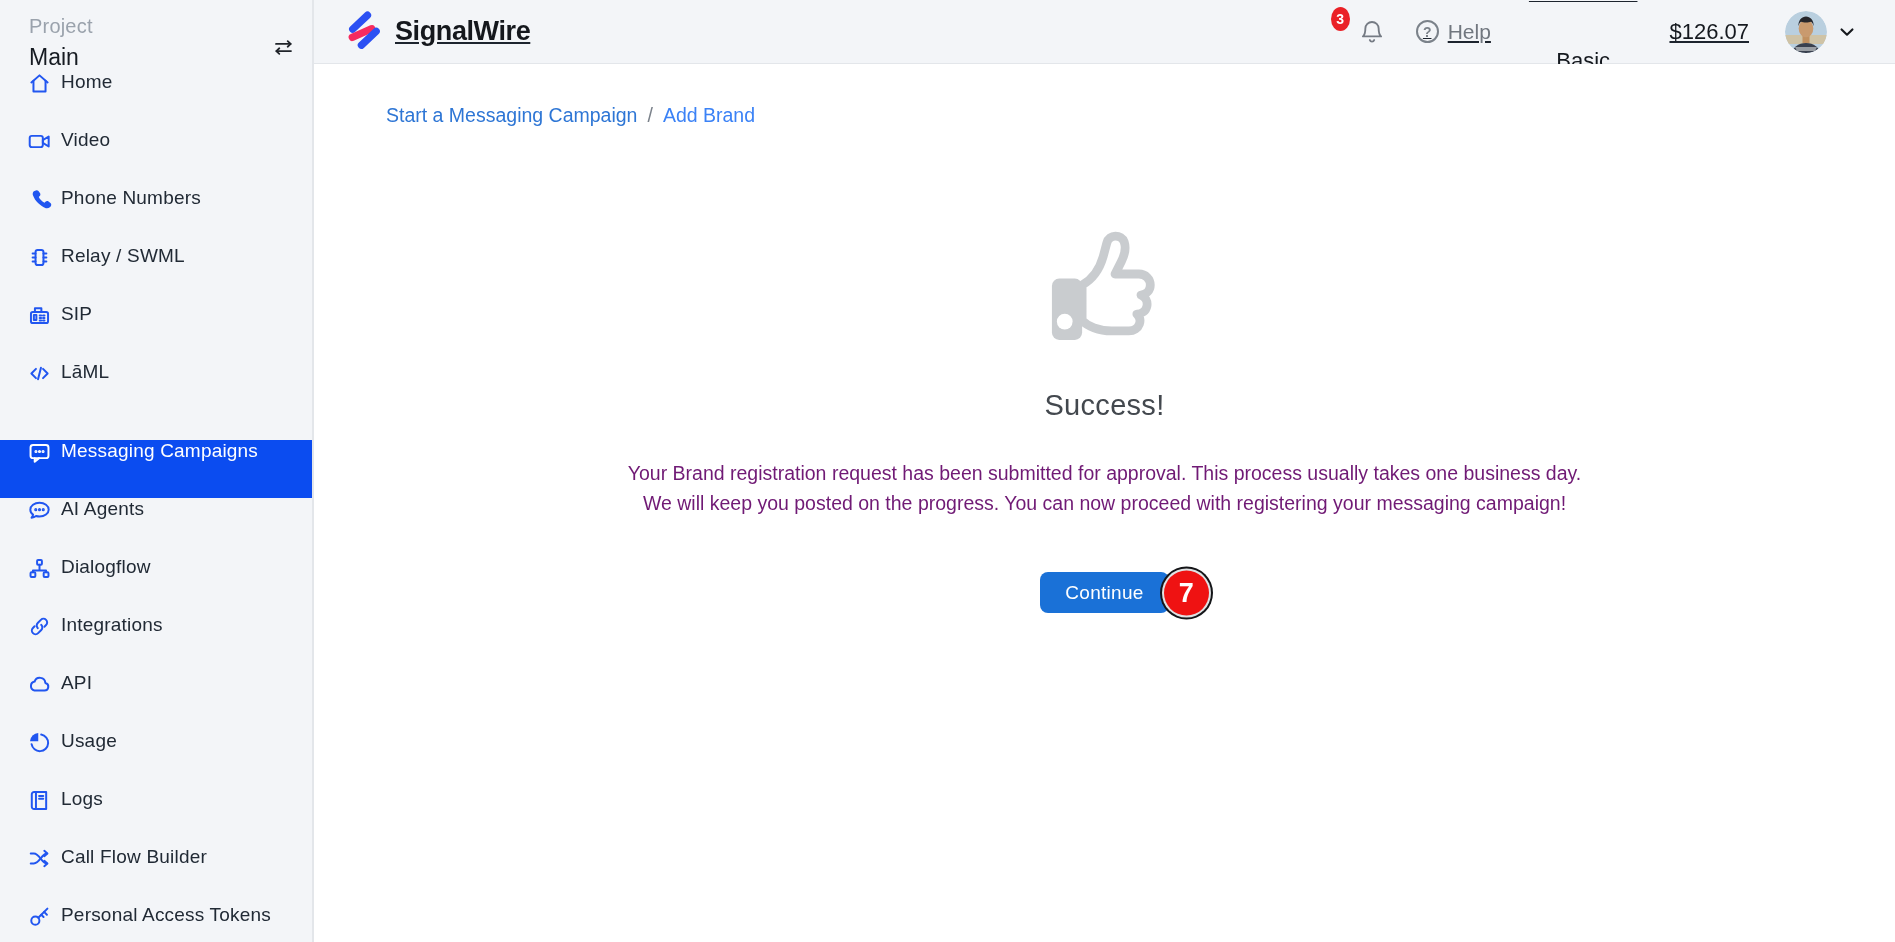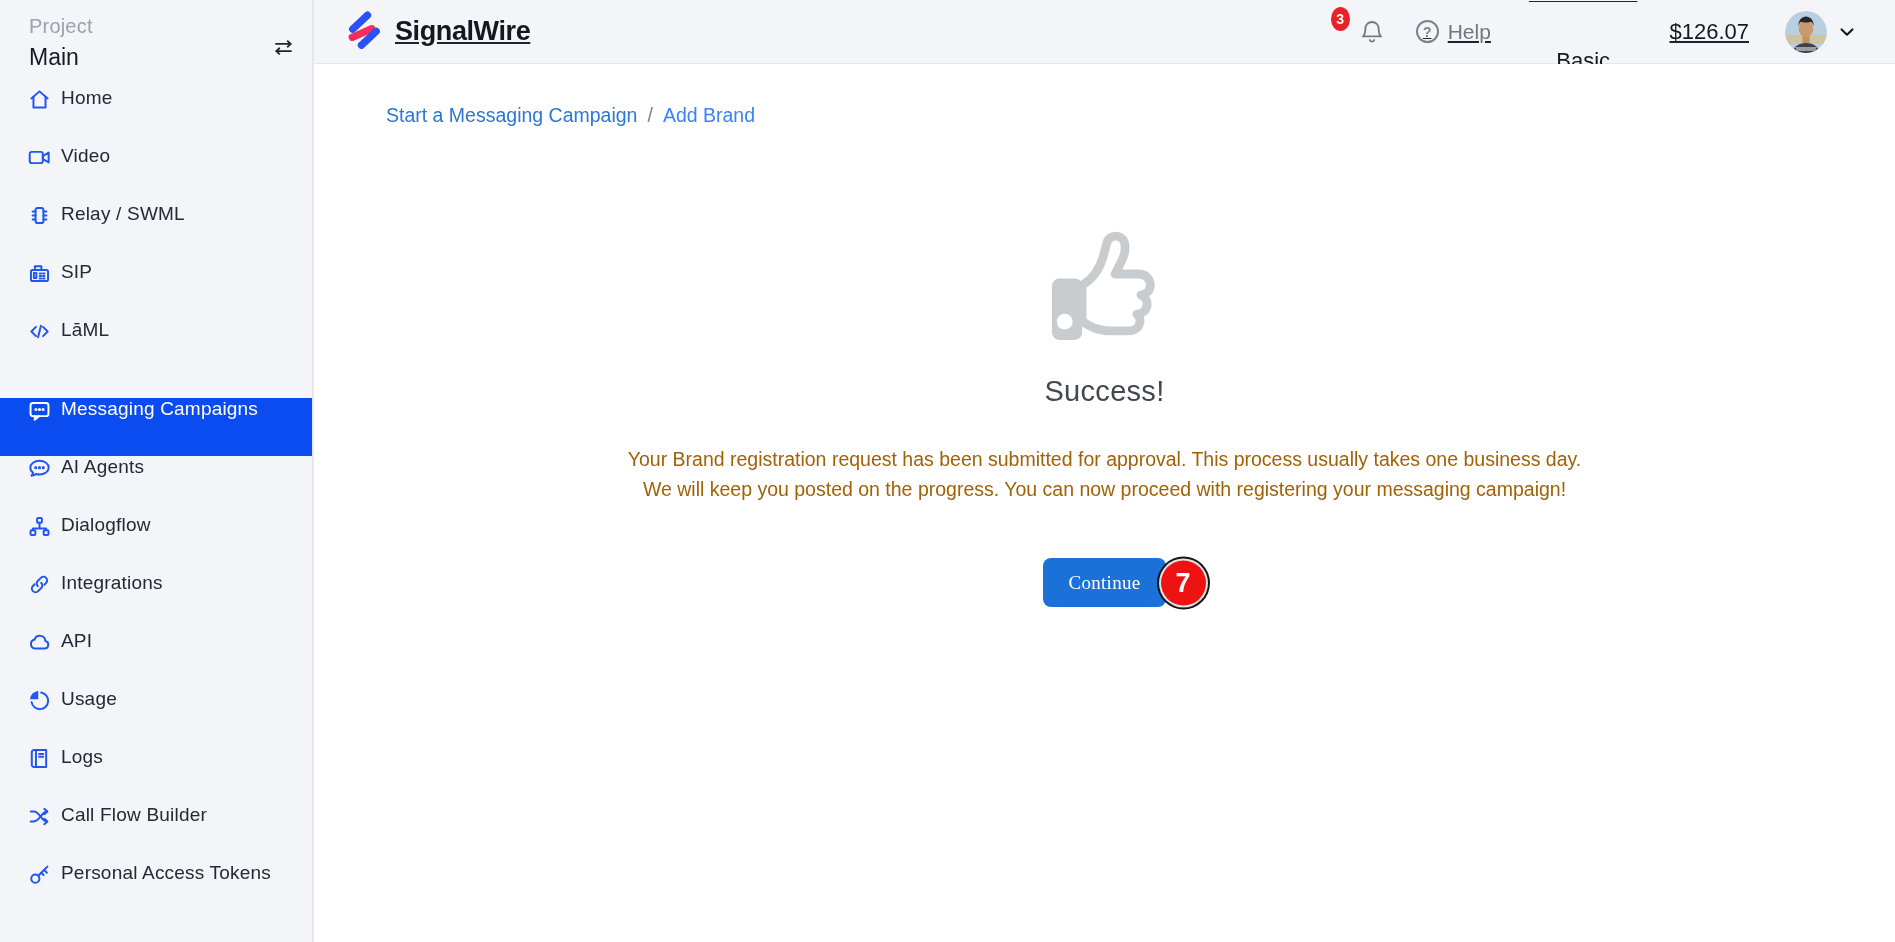--- a/index.html
+++ b/index.html
@@ -50,26 +50,26 @@
   .chevron{margin-left:10px;width:20px;height:20px;cursor:pointer;display:flex;align-items:center;}
 
   
   .content{flex:1;background:#fff;padding-top:40px;overflow:hidden;}
   .breadcrumb{margin-left:72px;font-size:19.5px;display:flex;align-items:baseline;}
   .bc-link{color:var(--link_blue,#2e76d5);text-decoration:none;cursor:pointer;}
   .bc-sep{color:#7b828b;margin:0 10px;}
   .bc-current{color:#3b82f6;}
   .hero{display:flex;flex-direction:column;align-items:center;margin-top:100px;}
   .thumb{width:108px;height:116px;}
-  .hero-title{margin-top:32px;font-size:29px;font-weight:500;color:#43484e;letter-spacing:.3px;}
-  .hero-msg{margin-top:36px;max-width:955px;text-align:center;font-size:19.5px;line-height:30px;color:#a16207;}
+  .hero-title{margin-top:46px;font-size:29px;font-weight:500;color:#43484e;letter-spacing:.3px;}
+  .hero-msg{margin-top:36px;max-width:955px;text-align:center;font-size:19.5px;line-height:30px;color:#701a75;}
   .btn-row{margin-top:54px;position:relative;}
-  .continue-btn{position:relative;min-width:118px;height:49px;padding:0 25px;border:none;border-radius:8px;
+  .continue-btn{position:relative;min-width:118px;height:41px;padding:0 25px;border:none;border-radius:8px;
     background:var(--button_blue,#1a71d7);color:#fff;font-size:19px;letter-spacing:.3px;cursor:pointer;
-    font-family:Liberation Serif, serif;}
+    font-family:Liberation Sans, sans-serif;}
   .anno-badge{position:absolute;left:calc(100% - 5px);top:50%;transform:translateY(-50%);
     width:45px;height:45px;border-radius:50%;background:var(--annotation_red,#ef1212);
     box-shadow:0 0 0 2px #dfe2e4,0 0 0 4px #141518;
     color:#fff;font-size:27px;font-weight:700;display:flex;align-items:center;justify-content:center;z-index:3;}
 </style>
 </head>
 <body>
 
 <div class="app">
 
@@ -97,20 +97,28 @@
       <span class="nav-label">Home</span>
     </div>
         <div class="nav-item">
       <span class="nav-icon">
             <svg viewBox="0 0 24 24" fill="none" stroke="currentColor" stroke-width="1.9" stroke-linecap="round" stroke-linejoin="round">
               <rect x="2.6" y="6.6" width="12.6" height="10.8" rx="2"></rect>
               <path d="M15.2 10.6l5.6-3.4v9.6l-5.6-3.4z"></path>
             </svg>
           </span>
       <span class="nav-label">Video</span>
+    </div>
+        <div class="nav-item">
+      <span class="nav-icon">
+            <svg viewBox="0 0 24 24">
+              <path d="M7.8 3.7c.9-.9 2.4-.8 3.2.2l1.4 1.8c.7.9.6 2.2-.2 3l-.9.9c.5 1.1 1.3 2.2 2.3 3.2 1 1 2.1 1.8 3.2 2.3l.9-.9c.8-.8 2.1-.9 3-.2l1.8 1.4c1 .8 1.1 2.3.2 3.2l-.8.8c-1 1-2.5 1.4-3.8.9-2.7-1-5.3-2.7-7.5-4.9S6.7 10.5 5.7 7.8c-.5-1.3-.1-2.8.9-3.8z" fill="currentColor"></path>
+            </svg>
+          </span>
+      <span class="nav-label">Phone Numbers</span>
     </div>
         <div class="nav-item">
       <span class="nav-icon">
             <svg viewBox="0 0 24 24" fill="none" stroke="currentColor" stroke-width="1.9" stroke-linecap="round" stroke-linejoin="round">
               <rect x="8.2" y="4.8" width="7.6" height="14.4" rx="2"></rect>
               <path d="M5.4 8.2h2.8M5.4 12h2.8M5.4 15.8h2.8M15.8 8.2h2.8M15.8 12h2.8M15.8 15.8h2.8"></path>
             </svg>
           </span>
       <span class="nav-label">Relay / SWML</span>
     </div>

